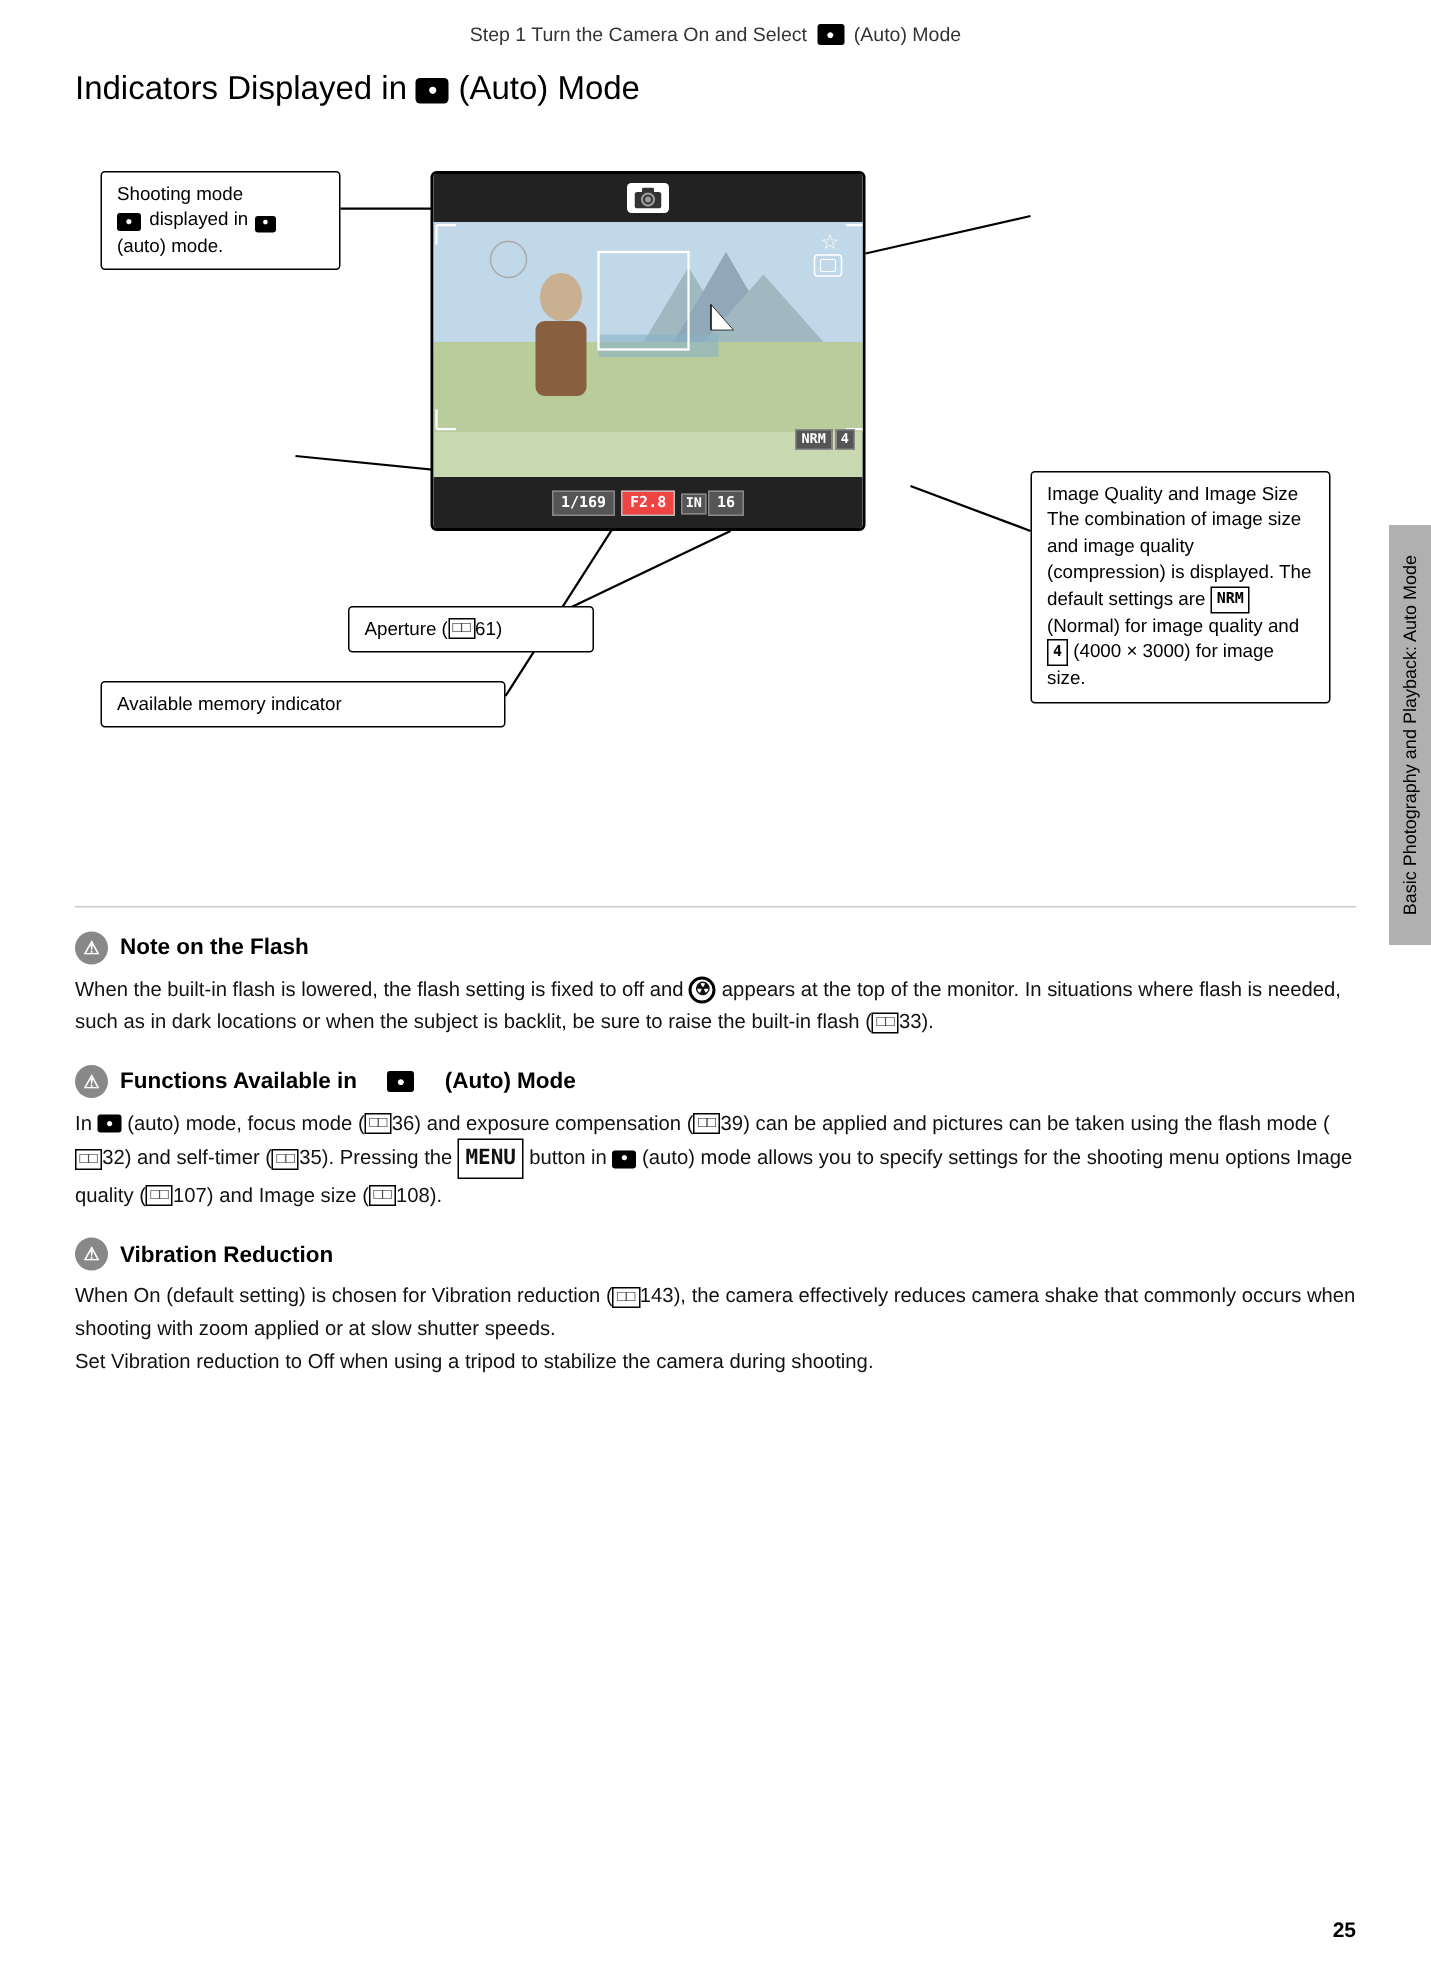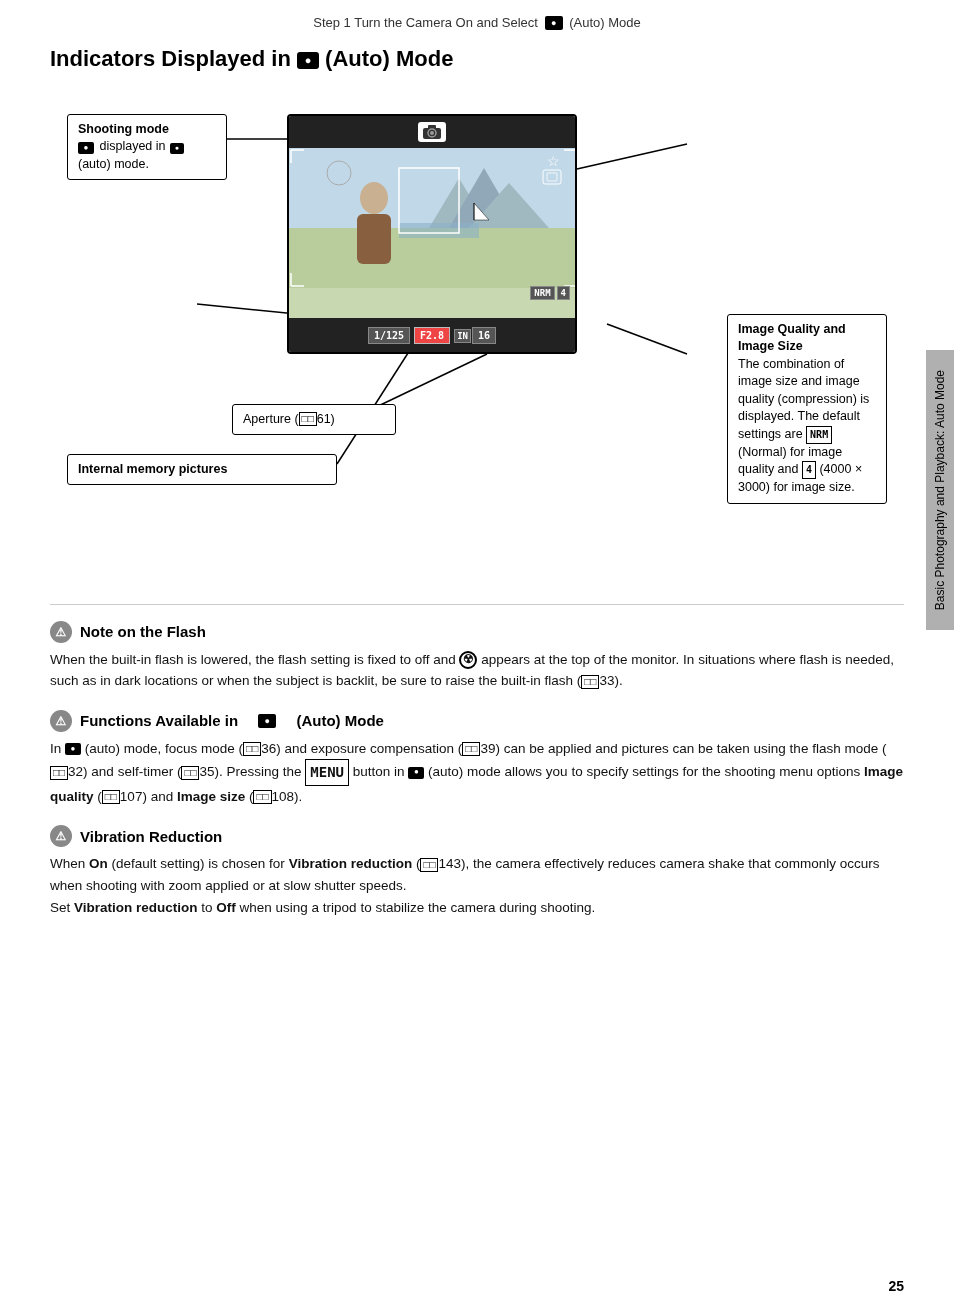--- a/index.html
+++ b/index.html
@@ -41,21 +41,21 @@
     }
 
     
     .main-content {
       padding: 10px 50px 20px 50px;
     }
 
     
     .page-title {
       font-size: 22px;
-      font-weight: bold;
+      font-weight: normal;
       margin-bottom: 20px;
       line-height: 1.3;
     }
 
     
     .diagram-area {
       position: relative;
       width: 820px;
       height: 480px;
       margin: 0 auto 30px auto;
@@ -164,21 +164,21 @@
     .ann-vibration {
       right: 0;
       top: 15px;
       width: 185px;
     }
 
     
     .ann-image-quality {
       right: 0;
       top: 220px;
-      width: 160px;
+      width: 200px;
     }
 
     
     .ann-internal-memory {
       left: 0;
       top: 360px;
       width: 270px;
     }
 
     
@@ -218,21 +218,21 @@
       font-weight: bold;
       flex-shrink: 0;
     }
 
     .note-body {
       font-size: 13.5px;
       line-height: 1.6;
       color: #111;
     }
 
-    .bold { font-weight: bold; text-align: center; }
+    .bold { font-weight: normal; text-align: center; }
 
     
     .page-number {
       position: absolute;
       bottom: 20px;
       right: 50px;
       font-size: 14px;
       font-weight: bold;
     }
 
@@ -396,21 +396,21 @@
             <rect x="258" y="25" width="10" height="8" rx="1" fill="none" stroke="#fff" stroke-width="0.8"></rect>
           </svg>
         </div>
 
         <div class="camera-bottom-indicators">
 
           <div style="position:absolute;top:170px;right:5px;display:flex;gap:2px;">
             <div style="background:#555;border:1px solid #888;color:#fff;font-size:9px;font-weight:bold;padding:1px 3px;font-family:monospace;">NRM</div>
             <div style="background:#555;border:1px solid #888;color:#fff;font-size:9px;font-weight:bold;padding:1px 3px;font-family:monospace;">4</div>
           </div>
-          <div class="indicator-box">1/125</div>
+          <div class="indicator-box">1/169</div>
           <div class="indicator-box highlight">F2.8</div>
           <div style="display:flex;align-items:center;gap:1px;">
             <div style="background:#555;border:1px solid #888;color:#fff;font-size:9px;font-weight:bold;padding:1px 2px;font-family:monospace;">IN</div>
             <div class="indicator-box">16</div>
           </div>
         </div>
       </div>
 
       <div class="annotation-box ann-shooting-mode">
         <span class="bold">Shooting mode</span><br>
@@ -422,21 +422,21 @@
         <span>Aperture (<span class="ref-box">□□</span>61)</span>
       </div>
 
 
       <div class="annotation-box ann-image-quality">
         <span class="bold">Image Quality and Image Size</span><br>
         <span>The combination of image size and image quality (compression) is displayed. The default settings are <span class="nrml-icon">NRM</span> (Normal) for image quality and <span class="size-icon">4</span> (4000 × 3000) for image size.</span>
       </div>
 
       <div class="annotation-box ann-internal-memory">
-        <span class="bold">Internal memory pictures</span><br>
+        <span class="bold">Available memory indicator</span><br>
       </div>
 
     </div>
 
     <hr class="section-divider">
 
     <div class="note-section">
       <div class="note-title">
         <div class="note-icon">⚠</div>
         <span>Note on the Flash</span>

